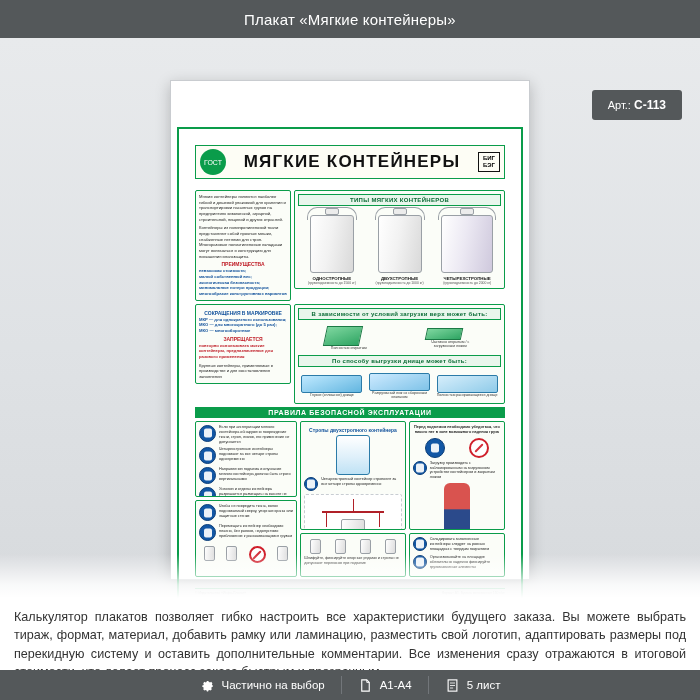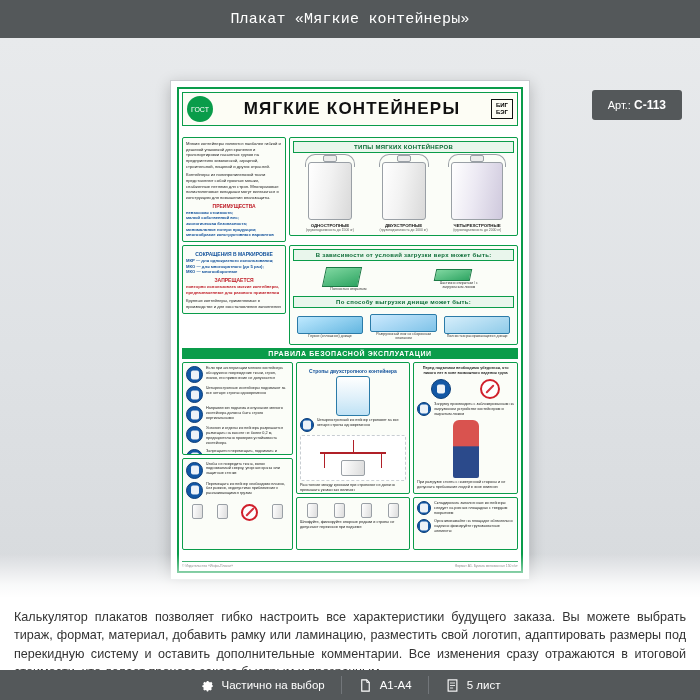--- a/index.html
+++ b/index.html
@@ -12,21 +12,20 @@
   }
 
   
   .topbar {
     height: 38px;
     background: #54585a;
     color: #ffffff;
     display: flex;
     align-items: center;
     justify-content: center;
-    font-family: Liberation Mono, monospace;
   }
   .topbar .title {
     font-size: 15px;
     letter-spacing: .2px;
   }
 
   
   .stage {
     position: relative;
     height: 560px;
@@ -58,24 +57,25 @@
     left: 170px; top: 42px;
     width: 360px; height: 500px;
     background: #ffffff;
     border: 1px solid #c9ccd0;
     box-shadow: 0 4px 14px rgba(0,0,0,.22);
     padding: 6px;
   }
   .poster-inner {
     width: 100%; height: 100%;
     border: 2px solid #0a9c4a;
-    padding: 3px;
+    padding: 16px;
     display: flex;
     flex-direction: column;
     gap: 11px;
+    margin-top: 40px;
   }
 
   
   .p-head {
     border: 1.5px solid #0a9c4a;
     background: #fdfdf5;
     height: 34px;
     display: flex;
     align-items: center;
     padding: 0 4px;

